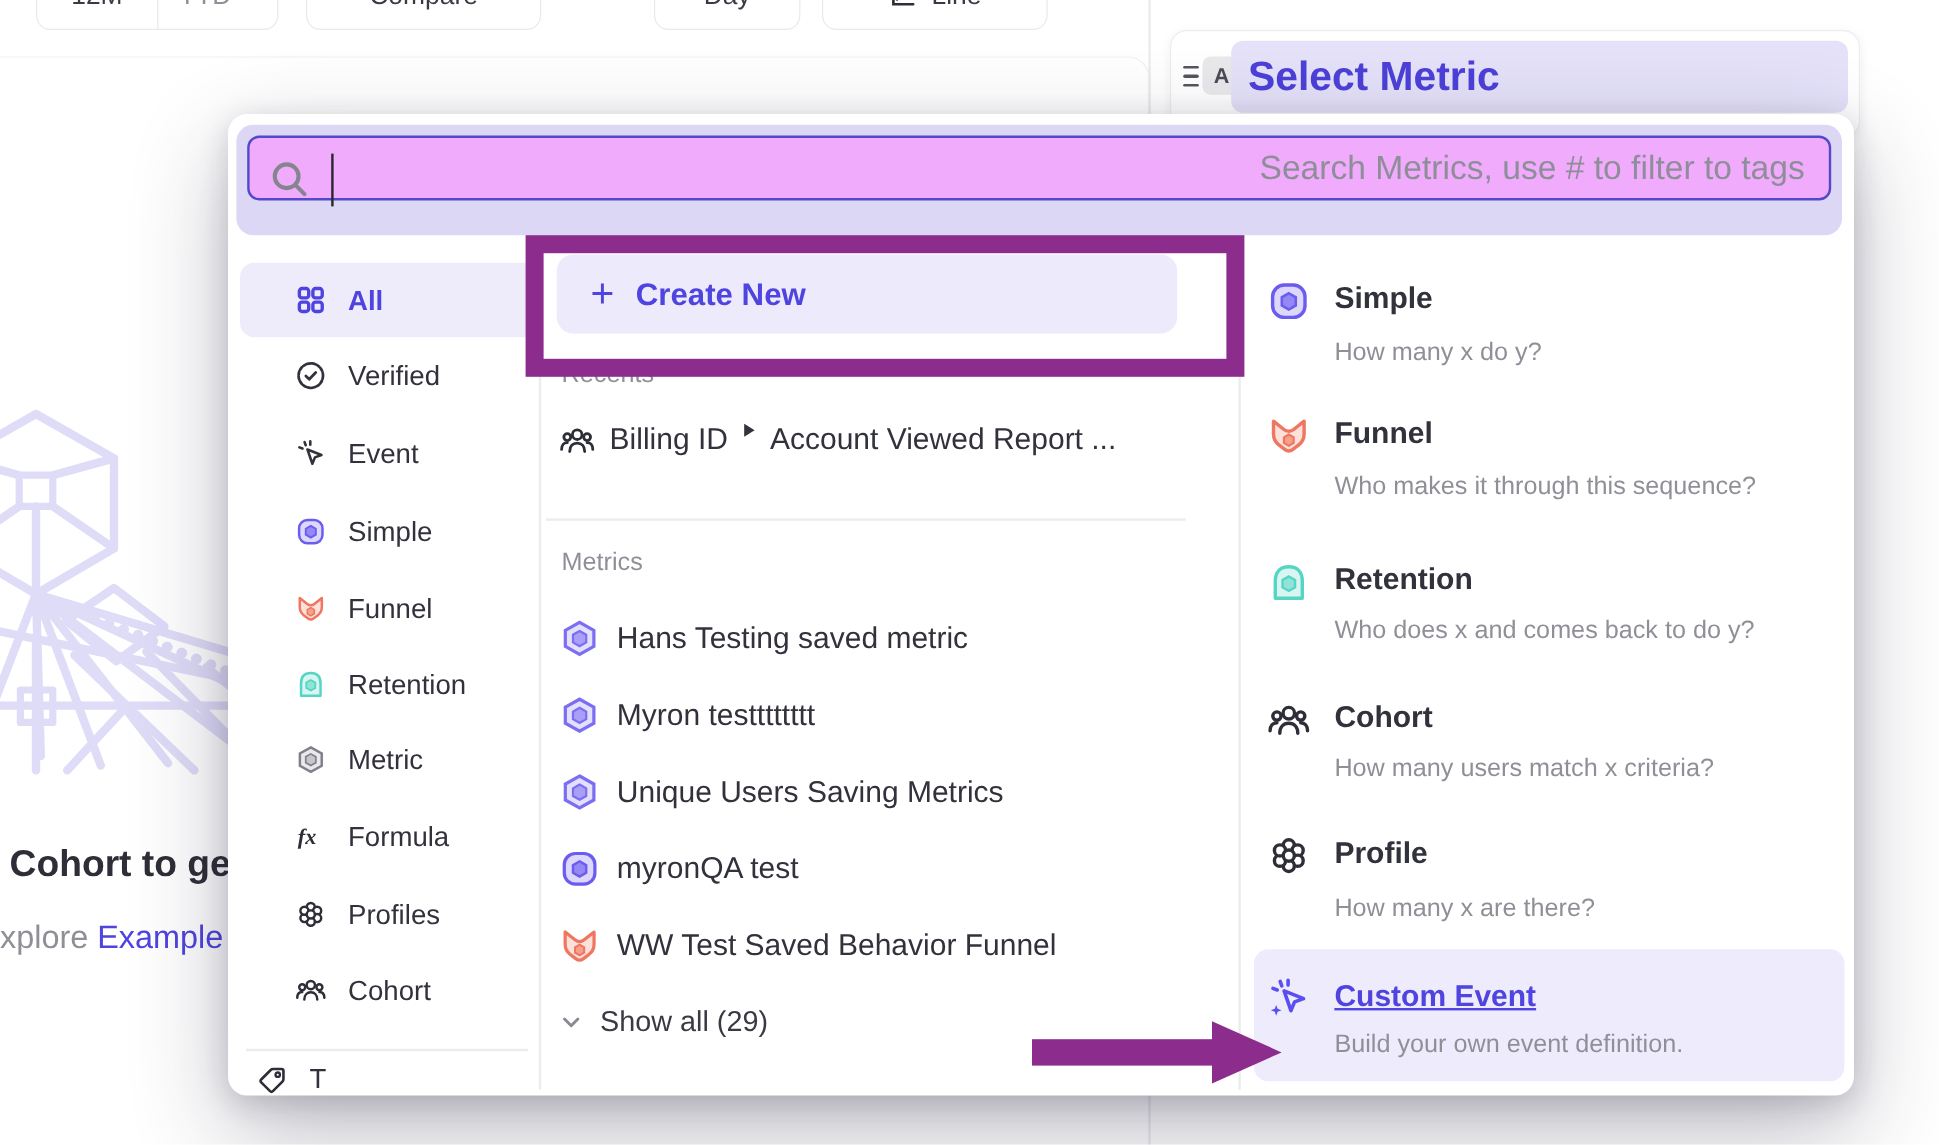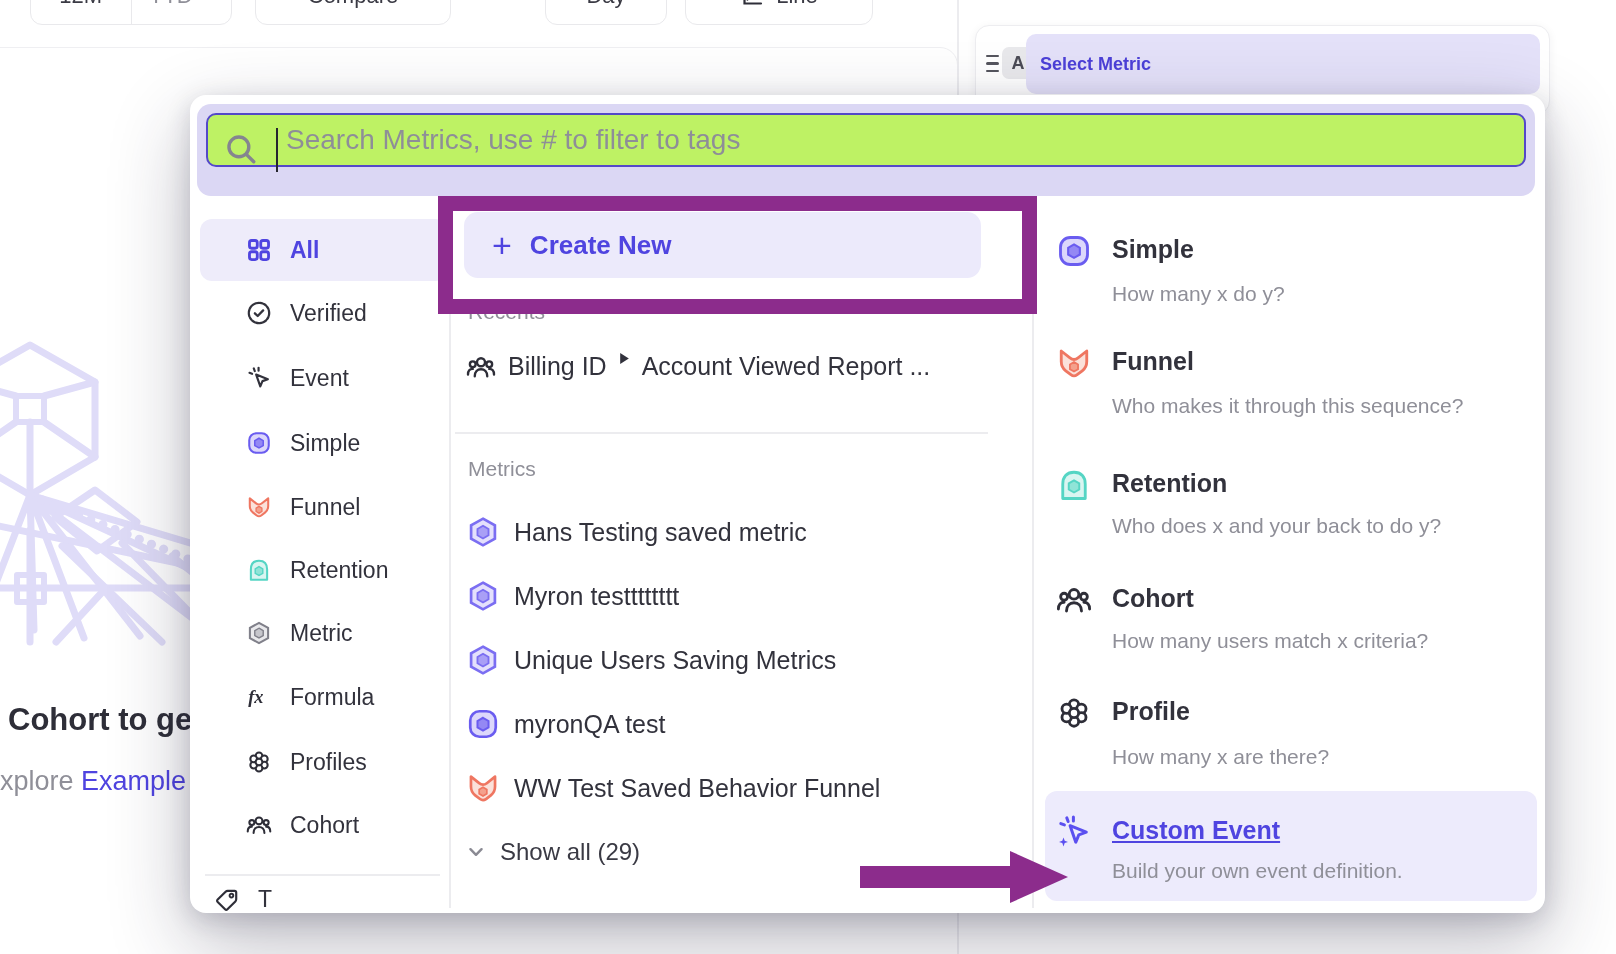--- a/index.html
+++ b/index.html
@@ -11,41 +11,41 @@
     border-radius:12px;display:flex;align-items:center;justify-content:center;
     font-size:22px;font-weight:500;color:#3A3A44;box-sizing:border-box;}
   .tbtn .cell{flex:1;display:flex;align-items:center;justify-content:center;height:100%;}
   .tbtn .cell+.cell{border-left:1.5px solid #e9e9ec;color:#8F8F98;gap:6px;}
   .card-left{position:absolute;left:-30px;top:47px;width:988px;height:1000px;background:#fff;
     border:1.5px solid #efeff2;border-radius:18px;box-sizing:border-box;}
   .card-right{position:absolute;left:975px;top:25px;width:573px;height:88px;background:#fff;
     border:1px solid #ededf0;border-radius:14px;box-shadow:0 2px 10px rgba(30,30,50,.06);}
   .metric-pill{position:absolute;left:1026px;top:34px;width:514px;height:60px;background:#E4E1F9;
     border-radius:10px;display:flex;align-items:center;padding-left:14px;box-sizing:border-box;
-    color:#4C40D8;font-size:18px;font-weight:600;}
+    color:#4C40D8;font-size:34px;font-weight:600;}
   .pos-badge{position:absolute;left:1002px;top:47px;width:32px;height:32px;background:#E9E9EC;
     border-radius:7px;display:flex;align-items:center;justify-content:center;
     font-size:18px;font-weight:700;color:#4B4B55;}
   .drag{position:absolute;left:986px;top:55px;width:13px;}
   .drag i{display:block;height:2.4px;background:#55555E;margin-bottom:5px;border-radius:2px;}
   .vdiv{position:absolute;width:1.5px;background:#ECECEF;}
   .hdiv{position:absolute;height:1.5px;background:#ECECEF;}
   .teaser-title{position:absolute;left:8px;top:702px;width:184px;overflow:hidden;white-space:nowrap;
     font-size:31px;font-weight:700;color:#2E2E38;}
   .teaser-sub{position:absolute;left:0;top:766px;width:190px;overflow:hidden;white-space:nowrap;
     font-size:27px;color:#8F8F98;}
   .teaser-sub b{color:#4F44E0;font-weight:500;}
   
   .dialog{position:absolute;left:190px;top:95px;width:1355px;height:818px;background:#fff;
     border-radius:16px;box-shadow:0 30px 80px rgba(35,32,60,.30),0 6px 24px rgba(35,32,60,.18);z-index:10;}
   .search-ring{position:absolute;left:197px;top:104px;width:1338px;height:92px;background:#DBD7F4;
     border-radius:14px;z-index:11;}
   .search-input{position:absolute;left:206px;top:113px;width:1320px;height:54px;box-sizing:border-box;
-    border:2.5px solid #5449C8;border-radius:10px;background:#bef264;z-index:12;outline:none;
-    font-family:"Liberation Sans",sans-serif;font-size:28px;color:#30303A;padding:0 20px 0 78px;}
+    border:2.5px solid #5449C8;border-radius:10px;background:#f0abfc;z-index:12;outline:none;
+    font-family:"Liberation Sans",sans-serif;font-size:28px;color:#30303A;padding:0 20px 0 78px;text-align:right;}
   .search-input::placeholder{color:#8E8E98;}
   .caret-bar{position:absolute;left:276px;top:128px;width:2px;height:44px;background:#26262e;z-index:13;}
   .z13{z-index:13;}
   .side-item{position:absolute;left:200px;width:247px;height:56px;display:flex;align-items:center;
     z-index:12;cursor:pointer;padding-left:32px;}
   .side-item .lab{margin-left:18px;font-size:23px;font-weight:500;color:#32323C;}
   .side-item .ic{margin-left:14px;width:26px;height:26px;flex:0 0 26px;}
   .side-active-pill{position:absolute;left:200px;top:219px;width:247px;height:62px;background:#EEECFA;
     border-radius:12px;z-index:11;}
   .side-item.active .lab{color:#4F44E0;font-weight:600;}
@@ -398,21 +398,21 @@
   <svg class="type-icon" style="top:345px;">
       <use href="#sym-funnel"></use>
     </svg>
   <div class="type-title" style="top:347px;"><span>Funnel</span></div>
   <div class="type-desc" style="top:394px;"><span>Who makes it through this sequence?</span></div>
 
   <svg class="type-icon" style="top:467px;">
       <use href="#sym-retention"></use>
     </svg>
   <div class="type-title" style="top:469px;"><span>Retention</span></div>
-  <div class="type-desc" style="top:514px;"><span>Who does x and your back to do y?</span></div>
+  <div class="type-desc" style="top:514px;"><span>Who does x and comes back to do y?</span></div>
 
   <svg class="type-icon" style="top:582px;color:#2E2E38">
       <use href="#sym-cohort"></use>
     </svg>
   <div class="type-title" style="top:584px;"><span>Cohort</span></div>
   <div class="type-desc" style="top:629px;"><span>How many users match x criteria?</span></div>
 
   <svg class="type-icon" style="top:695px;color:#2E2E38">
       <use href="#sym-profile"></use>
     </svg>

